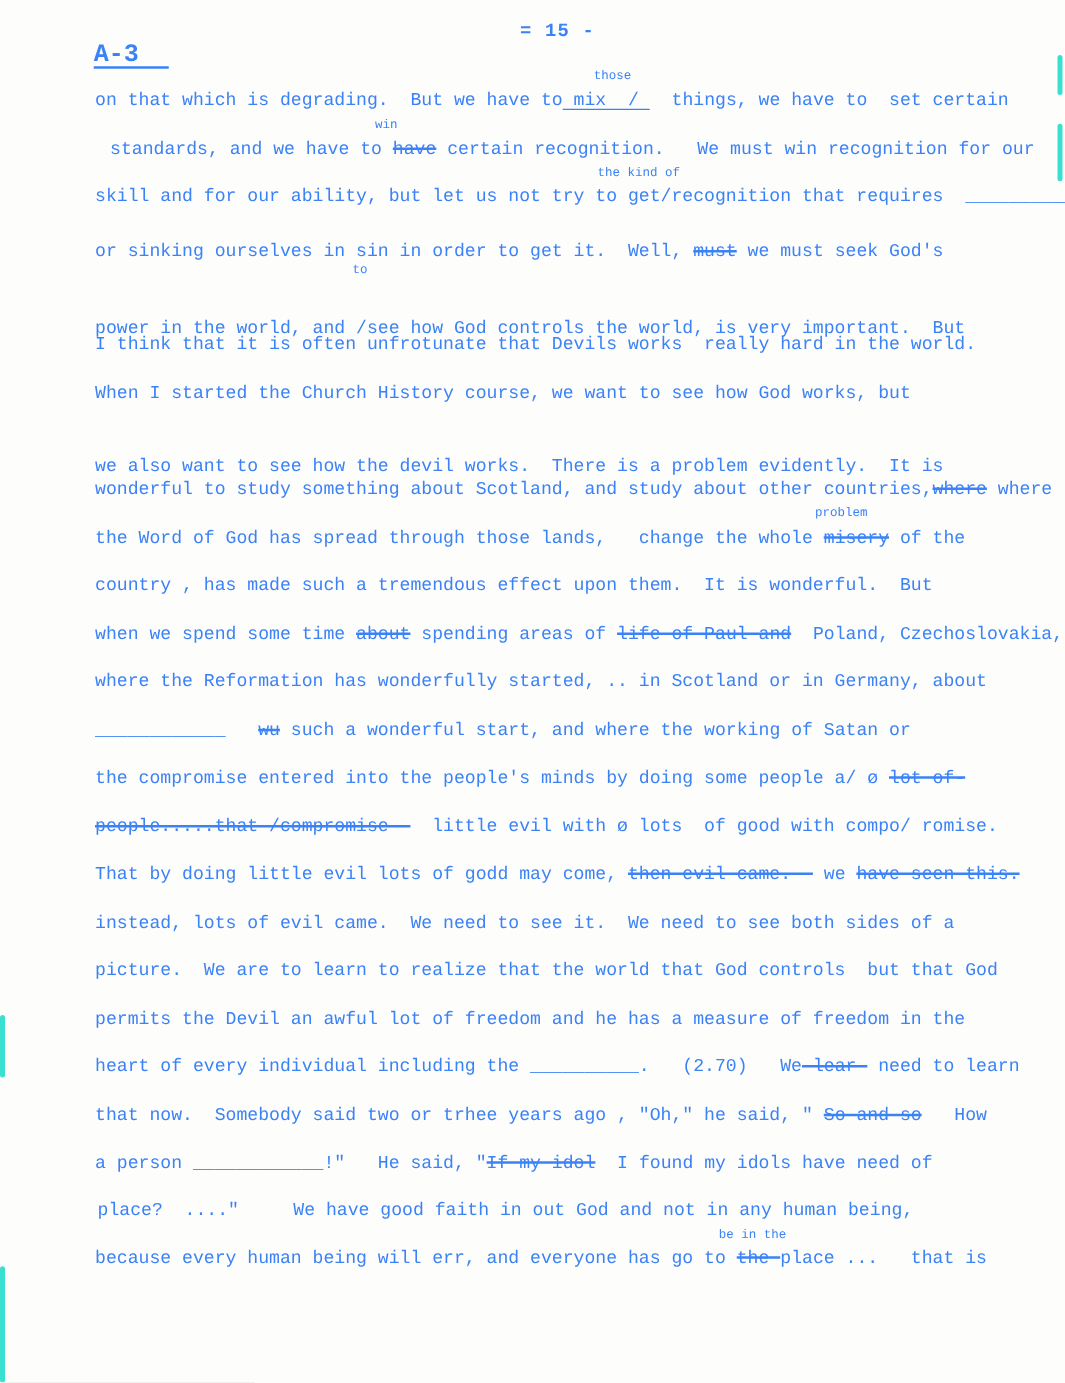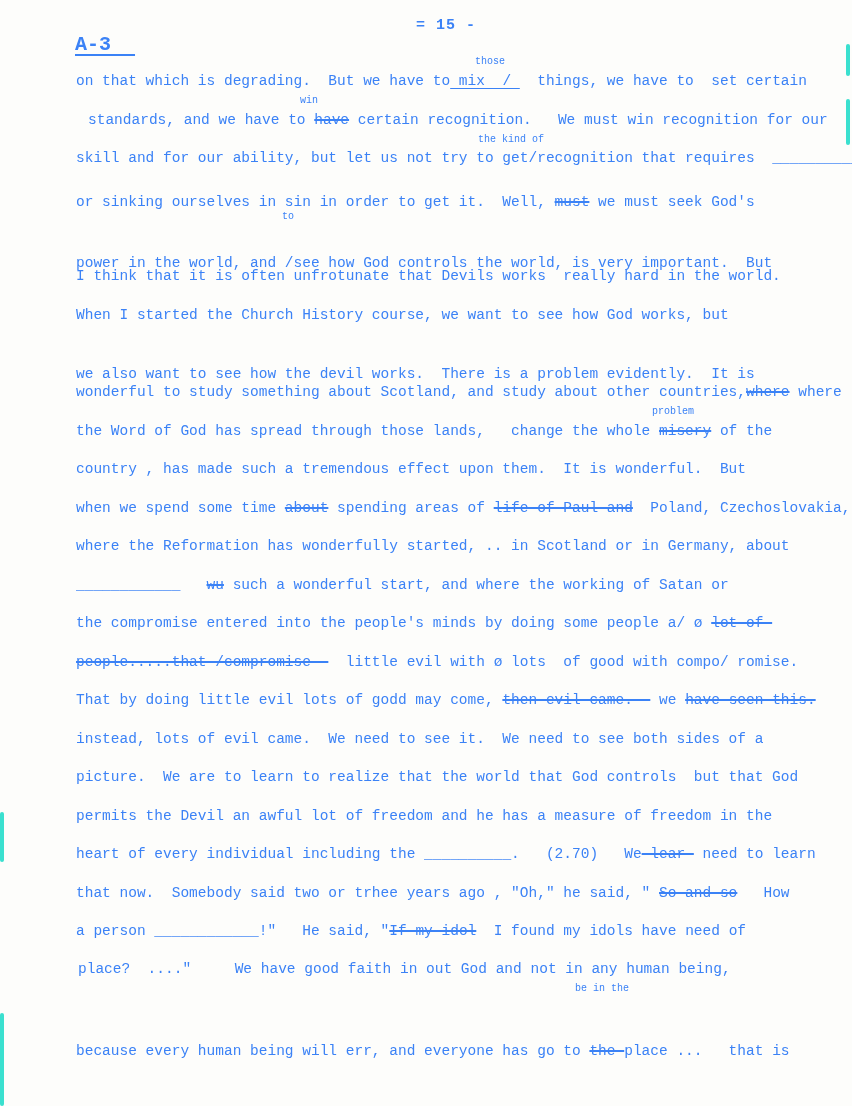--- a/index.html
+++ b/index.html
@@ -87,21 +87,21 @@
       <div class="line" style="left: 76px; top: 615px;"><span class="seg s-n">the compromise entered into the people's minds by doing some people a/ ø </span><span class="seg s-st">lot of-</span></div>
       <div class="line" style="left: 76px; top: 654px;"><span class="seg s-st">people.....that /compromise -</span><span class="seg s-n">  little evil with ø lots  of good with compo/ romise.</span></div>
       <div class="line" style="left: 76px; top: 692px;"><span class="seg s-n">That by doing little evil lots of godd may come, </span><span class="seg s-st">then evil came. -</span><span class="seg s-n"> we </span><span class="seg s-st">have seen this.</span></div>
       <div class="line" style="left: 76px; top: 731px;"><span class="seg s-n">instead, lots of evil came.  We need to see it.  We need to see both sides of a</span></div>
       <div class="line" style="left: 76px; top: 769px;"><span class="seg s-n">picture.  We are to learn to realize that the world that God controls  but that God</span></div>
       <div class="line" style="left: 76px; top: 808px;"><span class="seg s-n">permits the Devil an awful lot of freedom and he has a measure of freedom in the</span></div>
       <div class="line" style="left: 76px; top: 846px;"><span class="seg s-n">heart of every individual including the </span><span class="seg s-n">__________</span><span class="seg s-n">.   (2.70)   We</span><span class="seg s-st">-lear-</span><span class="seg s-n"> need to learn</span></div>
       <div class="line" style="left: 76px; top: 885px;"><span class="seg s-n">that now.  Somebody said two or trhee years ago , "Oh," he said, " </span><span class="seg s-st">So and so</span><span class="seg s-n">   How</span></div>
       <div class="line" style="left: 76px; top: 923px;"><span class="seg s-n">a person </span><span class="seg s-n">____________</span><span class="seg s-n">!"   He said, "</span><span class="seg s-st">If my idol</span><span class="seg s-n">  I found my idols have need of</span></div>
       <div class="line" style="left: 78px; top: 961px;"><span class="seg s-n">place?  ...."     We have good faith in out God and not in any human being,</span></div>
-      <div class="line" style="left: 76px; top: 999px; margin-top: 44px;"><span class="seg s-n">because every human being will err, and everyone has go to </span><span class="seg s-st">the </span><span class="seg s-n">place ...   that is</span></div>
+      <div class="line" style="left: 76px; top: 999px;"><span class="seg s-n">because every human being will err, and everyone has go to </span><span class="seg s-st">the </span><span class="seg s-n">place ...   that is</span></div>
       <div class="insertion" style="left: 475px; top: 54px;">those</div>
       <div class="insertion" style="left: 300px; top: 93px;">win</div>
       <div class="insertion" style="left: 478px; top: 132px;">the kind of</div>
       <div class="insertion" style="left: 282px; top: 209px;">to</div>
       <div class="insertion" style="left: 652px; top: 404px;">problem</div>
       <div class="insertion" style="left: 575px; top: 981px;">be in the</div>
     </div>
   <div id="marks">
       <div class="mark" style="left: 846px; top: 44px; width: 4px; height: 32px; background: rgb(58, 224, 207);"></div>
       <div class="mark" style="left: 846px; top: 99px; width: 4px; height: 46px; background: rgb(58, 224, 207);"></div>

